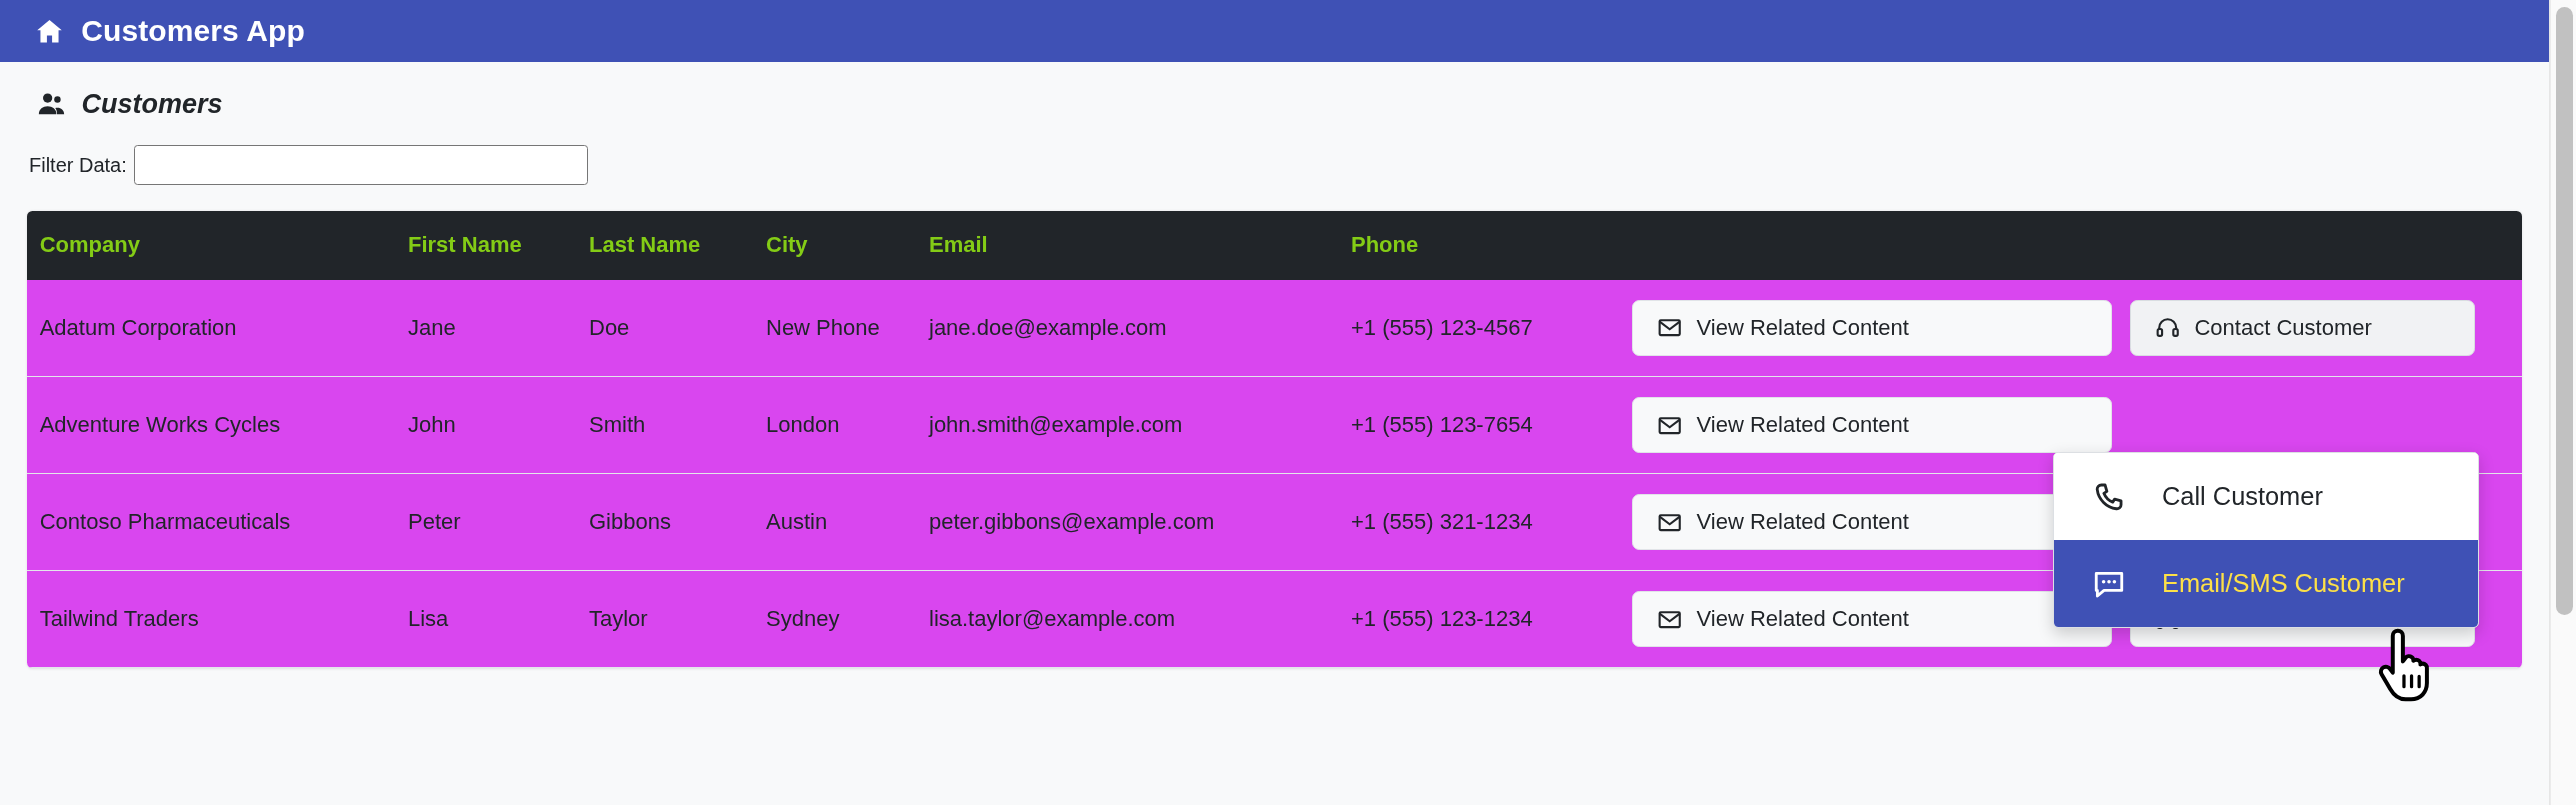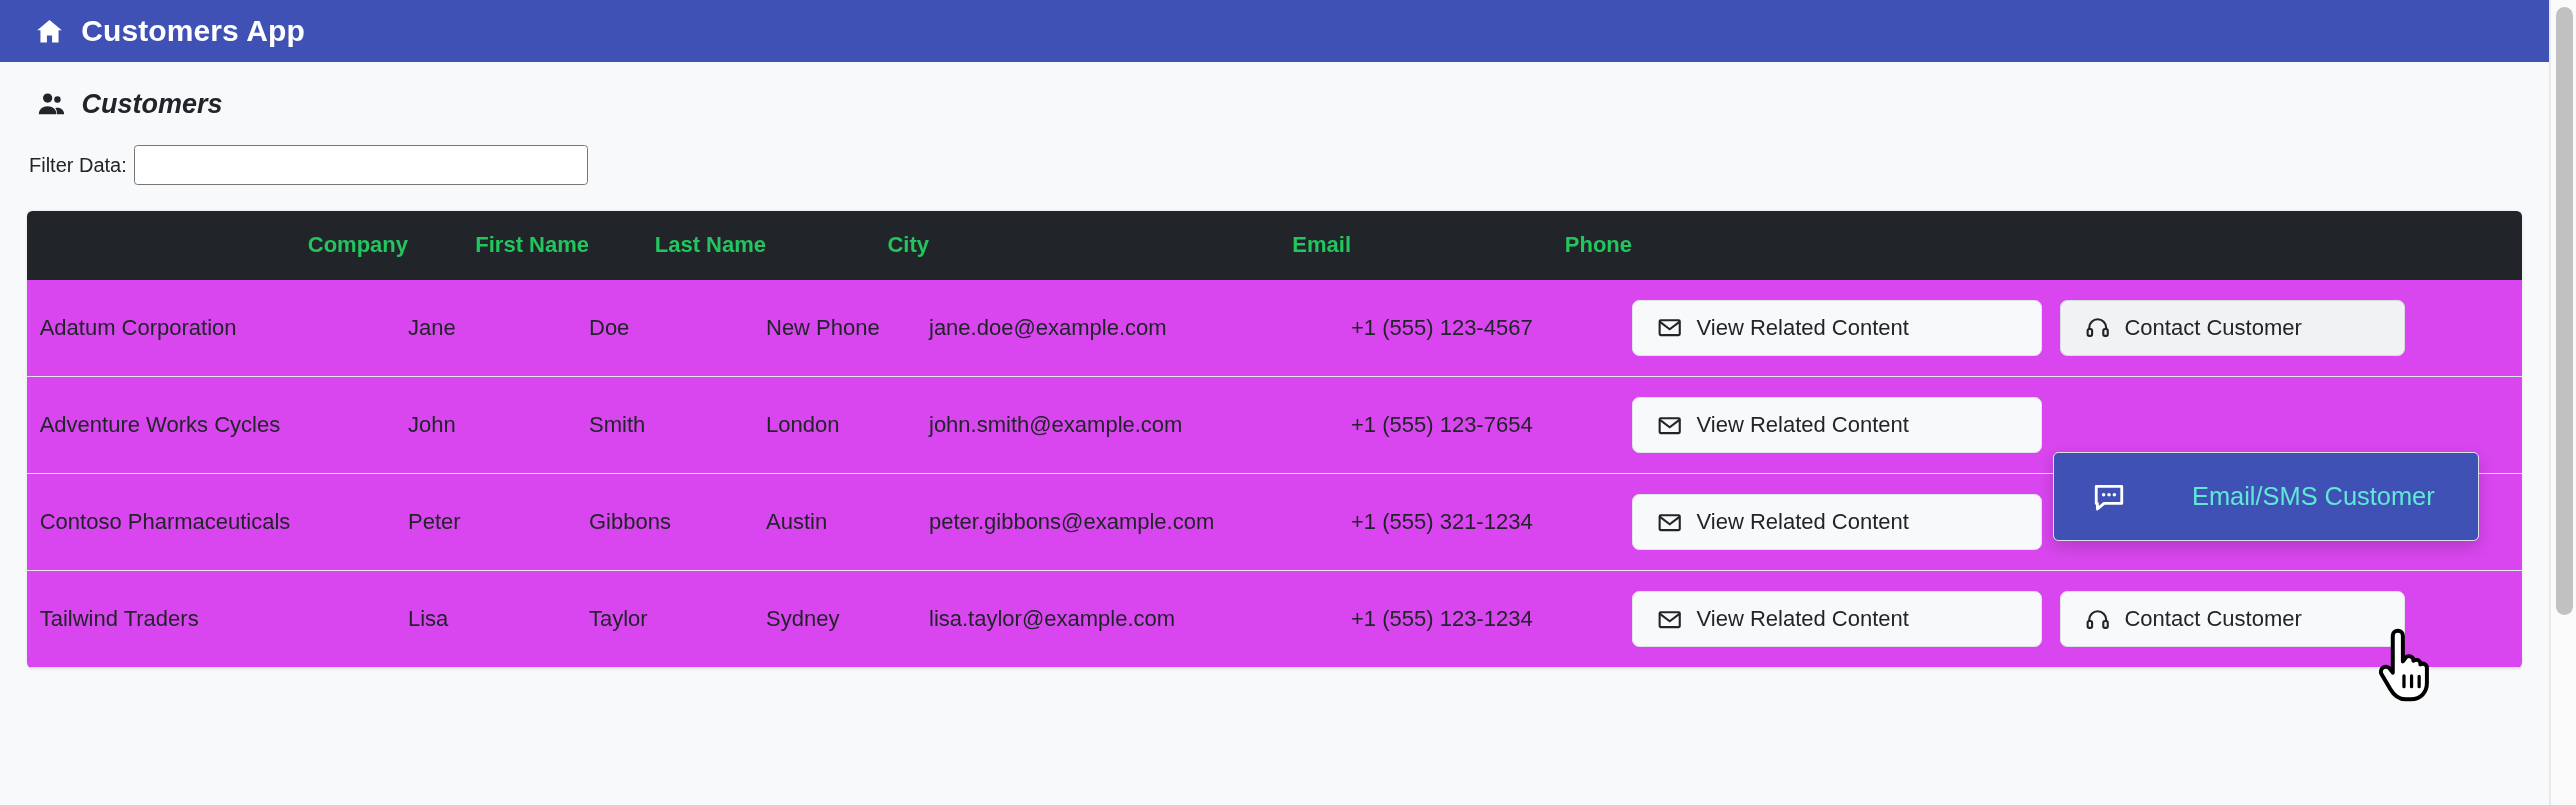--- a/index.html
+++ b/index.html
@@ -101,24 +101,24 @@
     box-shadow: 0 0.9px 2.7px rgba(0,0,0,0.10);
     overflow: hidden;
   }
   table.data-table {
     width: 100%;
     border-collapse: collapse;
     table-layout: fixed;
   }
   table.data-table thead th {
     background: #212529;
-    color: #22c55e;
+    color: #84cc16;
     font-size: 22px;
     font-weight: bold;
-    text-align: right;
+    text-align: left;
     padding: 20px 0 20px 0;
     height: 69px;
     vertical-align: middle;
   }
   table.data-table thead th:first-child { padding-left: 12.7px; }
   table.data-table tbody td {
     font-size: 22px;
     color: #212529;
     background: #d946ef;
     border-bottom: 1.8px solid #e3e6ea;
@@ -153,21 +153,21 @@
     padding: 0 23.6px;
     background: #f8f9fa;
     border: 1.8px solid #e1e4e8;
     border-radius: 7.3px;
     font-size: 22px;
     font-family: "Liberation Sans", sans-serif;
     color: #212529;
     cursor: pointer;
     white-space: nowrap;
   }
-  .action-btn.wide { width: 410px; }
+  .action-btn.wide { width: 480px; }
   .action-btn.contact { width: 345px; }
   .action-btn.active {
     background: #f1f2f4;
     border-color: #d9dde1;
   }
   .btn-icon { width: 25.4px; height: 25.4px; flex: 0 0 auto; display: inline-block; }
 
   
   .dropdown-menu {
     position: absolute;
@@ -192,22 +192,21 @@
     background: #ffffff;
   }
   .menu-item .menu-icon {
     width: 34px; height: 34px;
     margin-right: 36px;
     flex: 0 0 auto;
     display: inline-block;
   }
   .menu-item.highlight {
     background: #3f51b5;
-    color: #5eead4;
-    gap: 30px;
+    color: #fde047;
   }
 
   
   .cursor {
     position: absolute;
     left: 2374px;
     top: 626px;
     width: 65px; height: 78px;
     z-index: 60;
     pointer-events: none;
@@ -413,20 +412,28 @@
               </div>
             </td>
           </tr>
 
         </tbody>
       </table>
     </div>
   </div>
 
   <div class="dropdown-menu">
+    <div class="menu-item">
+      <span class="menu-icon">
+        <svg viewBox="0 0 24 24" width="34" height="34" fill="none" stroke="#212529" stroke-width="2" stroke-linecap="round" stroke-linejoin="round">
+          <path d="M6.6 3.5 L9.2 3.5 L10.5 8 L8.4 9.4 C9.4 12 12 14.6 14.6 15.6 L16 13.5 L20.5 14.8 L20.5 17.4 C20.5 19.2 19 20.5 17.2 20.3 C10.3 19.5 4.5 13.7 3.7 6.8 C3.5 5 4.8 3.5 6.6 3.5 Z"></path>
+        </svg>
+      </span>
+      <span>Call Customer</span>
+    </div>
     <div class="menu-item highlight">
       <span class="menu-icon">
         <svg viewBox="0 0 24 24" width="34" height="34" fill="none" stroke="#ffffff" stroke-width="2" stroke-linejoin="round">
           <path d="M3 4.5 H21 V16.5 H8.5 L3.8 20.5 V16.5 H3 Z"></path>
           <circle cx="8.2" cy="10.4" r="1.25" fill="#ffffff" stroke="none"></circle>
           <circle cx="12" cy="10.4" r="1.25" fill="#ffffff" stroke="none"></circle>
           <circle cx="15.8" cy="10.4" r="1.25" fill="#ffffff" stroke="none"></circle>
         </svg>
       </span>
       <span>Email/SMS Customer</span>

